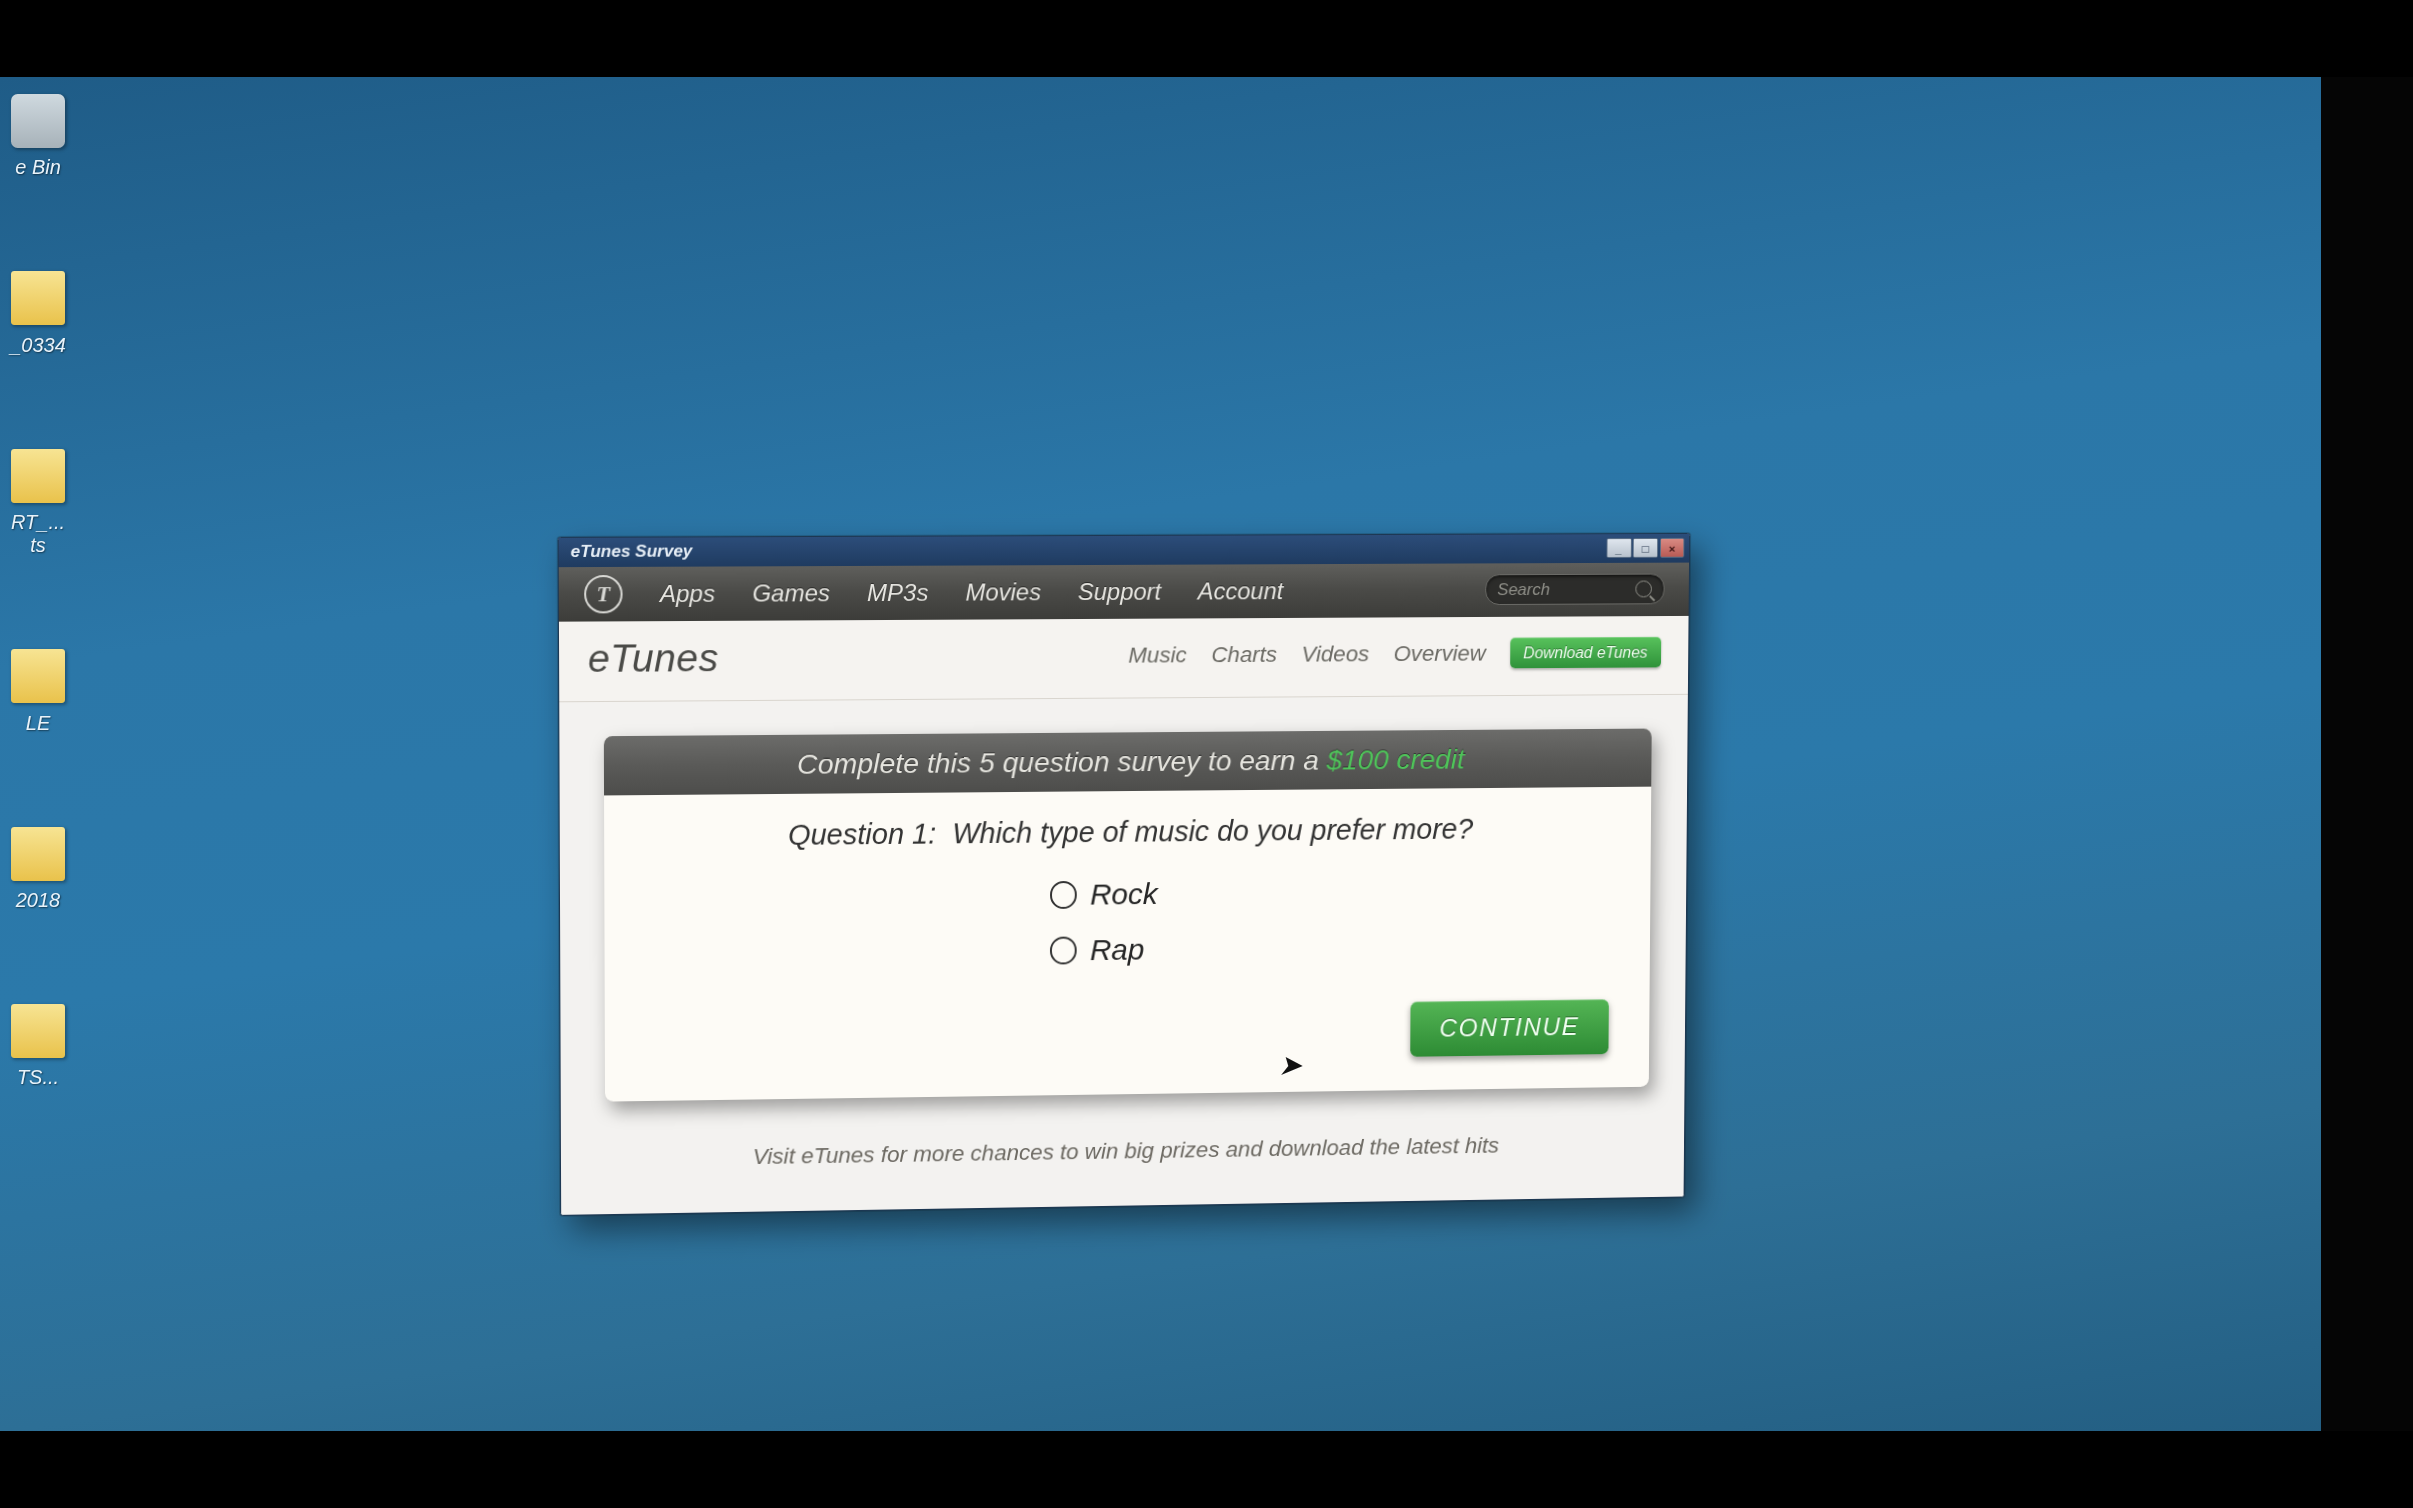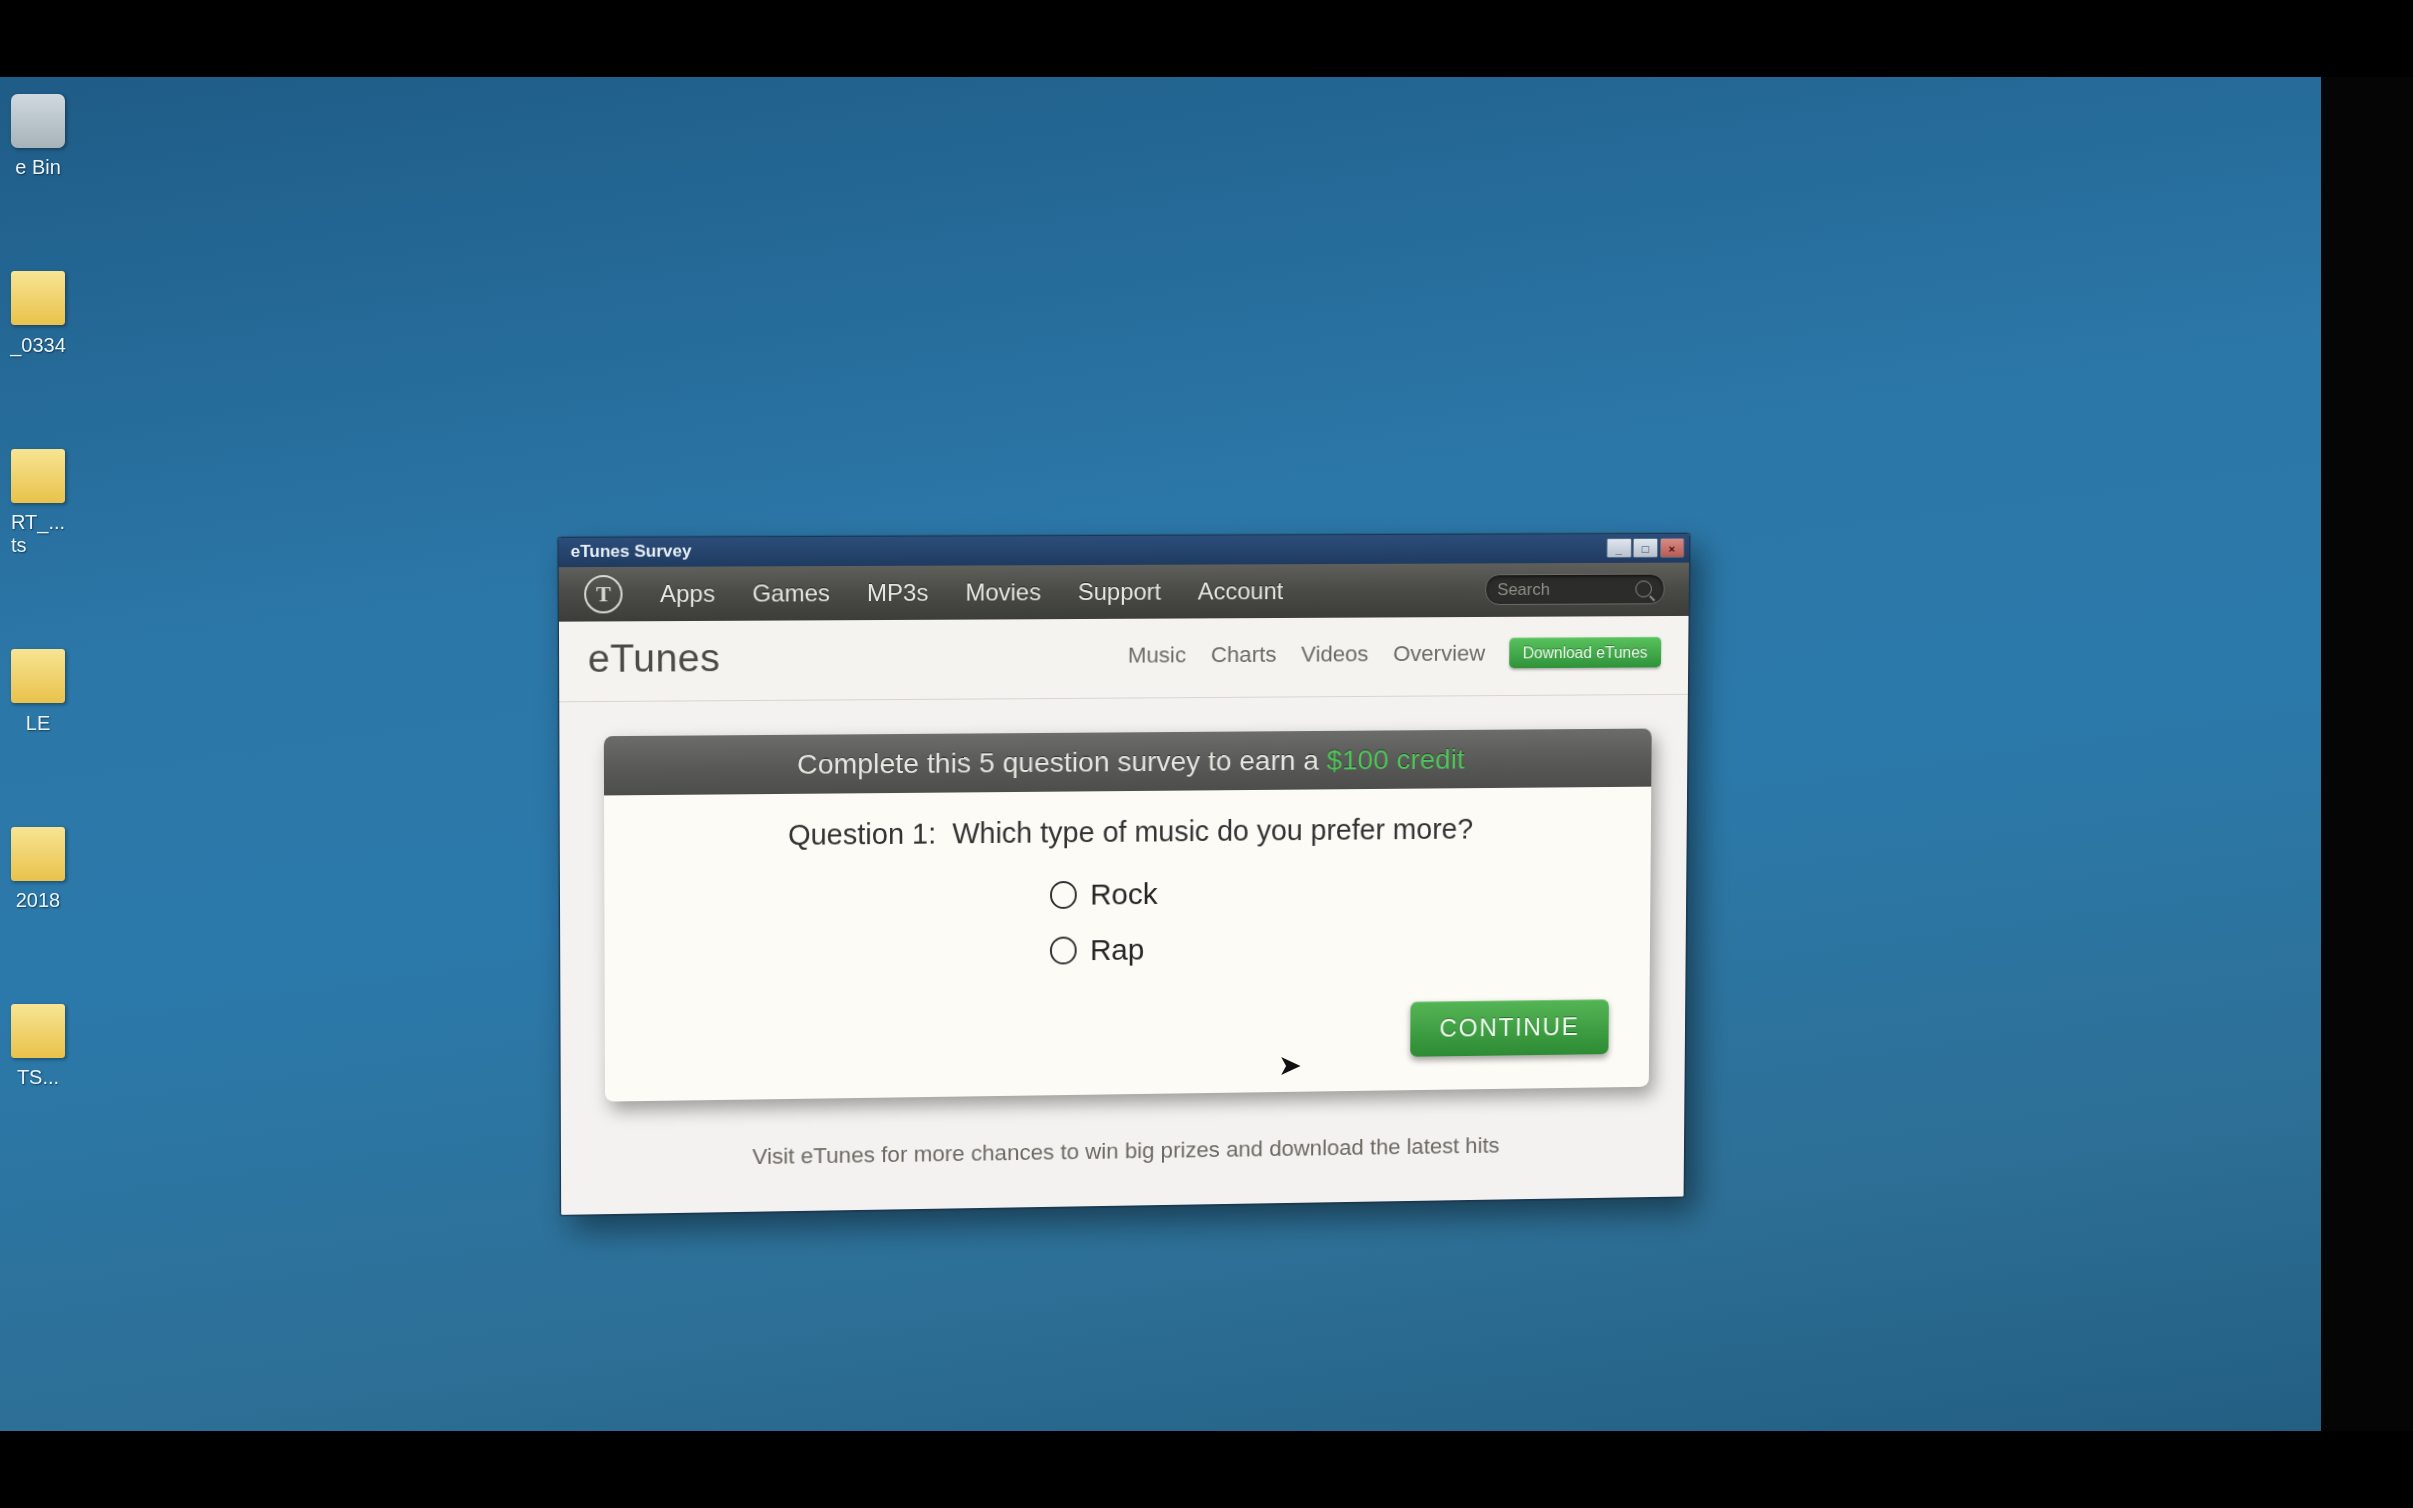--- a/index.html
+++ b/index.html
@@ -18,20 +18,21 @@
     background: #000;
   }
   .letterbox.top    { top: 0;    height: 77px; }
   .letterbox.bottom { bottom: 0; height: 77px; }
 
   
   .screen {
     position: absolute;
     top: 77px; bottom: 77px; left: 0; right: 0;
     background: linear-gradient(172deg, #1f5c87 0%, #2b77a8 35%, #2b79aa 55%, #2d6f96 80%, #235e82 100%);
+    font-style: italic;
   }
 
   
   .bezel-right {
     position: absolute;
     right: 0; top: 0; bottom: 0;
     width: 92px;
     background: #050505;
   }
 
@@ -295,21 +296,21 @@
     <div class="dicon">
       <div class="ico bin"></div>
       <span>e Bin</span>
     </div>
     <div class="dicon">
       <div class="ico"></div>
       <span>_0334</span>
     </div>
     <div class="dicon">
       <div class="ico"></div>
-      <span style="white-space:pre-line;text-align:left">RT_...
+      <span style="white-space:pre-line;text-align:center">RT_...
 ts</span>
     </div>
     <div class="dicon">
       <div class="ico"></div>
       <span>LE</span>
     </div>
     <div class="dicon">
       <div class="ico"></div>
       <span>2018</span>
     </div>

